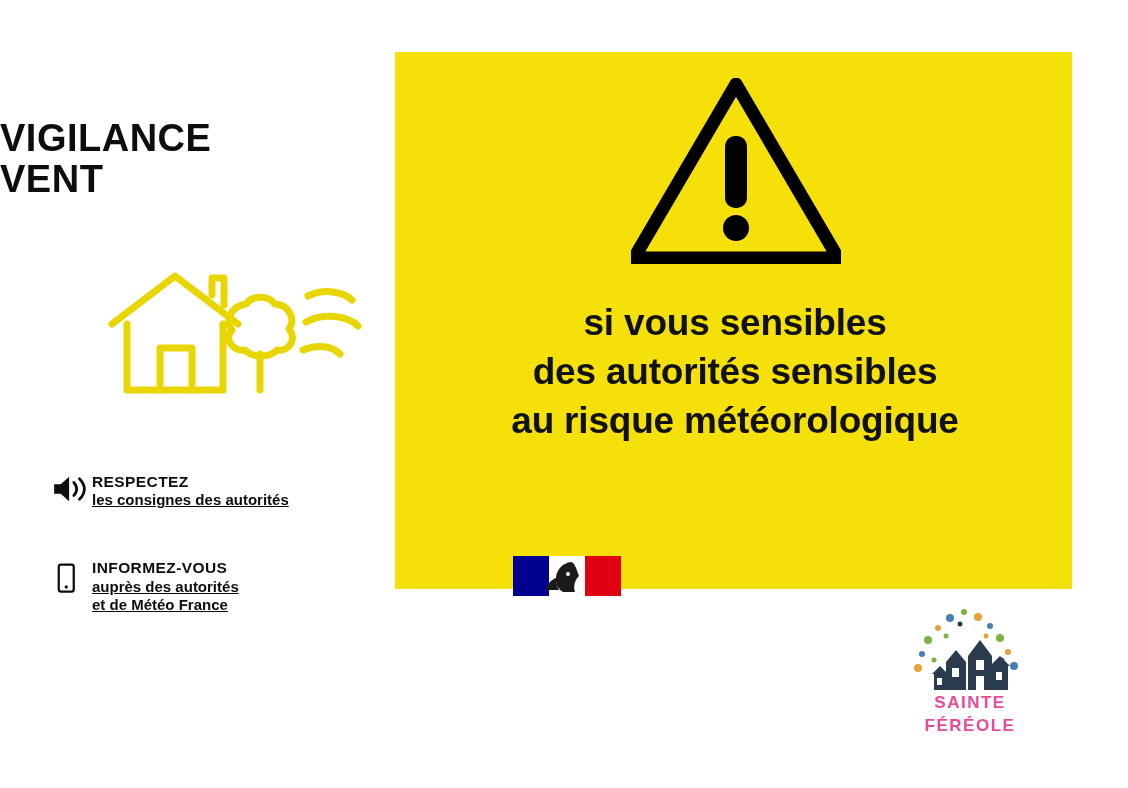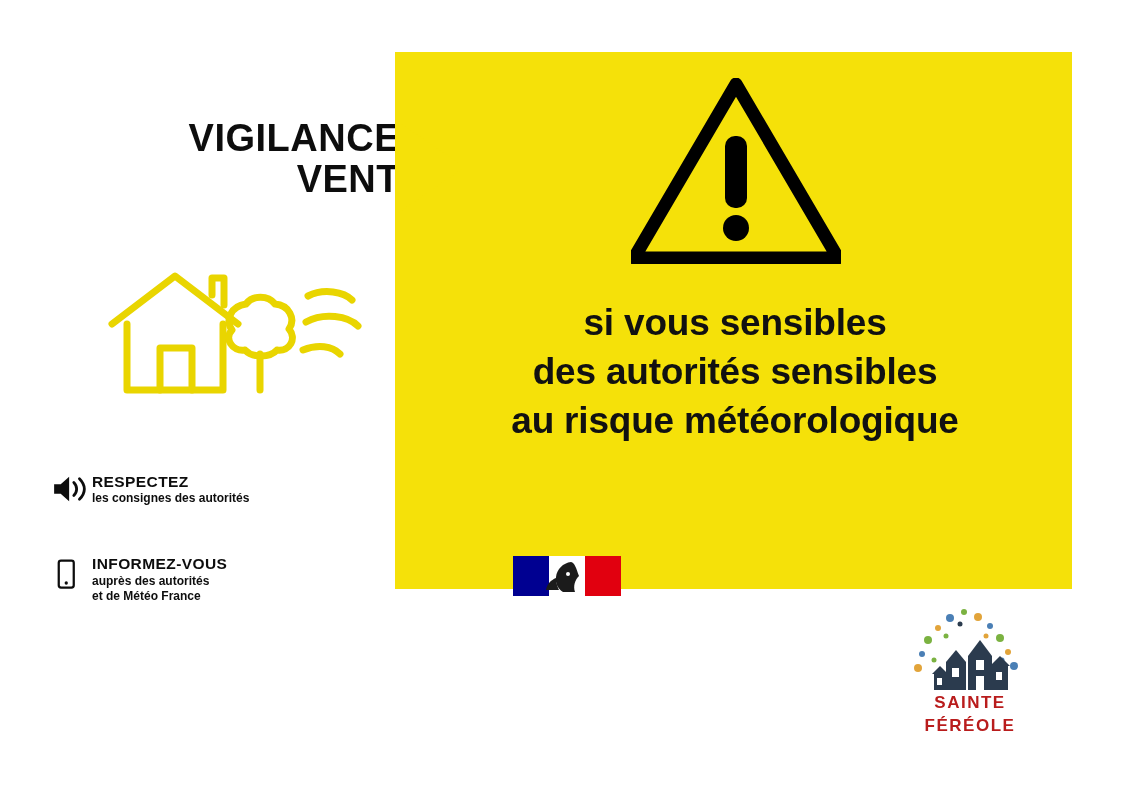--- a/index.html
+++ b/index.html
@@ -22,21 +22,21 @@
     top: 0;
     width: 400px;
     height: 788px;
   }
 
   .title-block {
     position: absolute;
     left: 0;
     top: 118px;
     width: 400px;
-    text-align: right;
+    text-align: left;
     color: #0d0d0d;
     font-weight: bold;
     font-size: 38px;
     line-height: 1.08;
     letter-spacing: 0.5px;
   }
   .title-block div { display: block; }
 
   .house-tree {
     position: absolute;
@@ -70,22 +70,23 @@
     color: #0d0d0d;
   }
   .advice-head {
     font-weight: bold;
     font-size: 15.5px;
     letter-spacing: 0.4px;
     line-height: 1.25;
   }
   .advice-sub {
     font-weight: bold;
-    font-size: 12px;
+    font-size: 15px;
     line-height: 1.25;
+    text-decoration: underline;
   }
   .advice-sub span { display: block; }
 
   
   .yellow-panel {
     position: absolute;
     left: 395px;
     top: 52px;
     width: 677px;
     height: 537px;
@@ -136,21 +137,21 @@
     top: 606px;
     width: 160px;
     height: 145px;
   }
   .logo-text {
     position: absolute;
     left: 890px;
     top: 692px;
     width: 160px;
     text-align: center;
-    color: #b91c1c;
+    color: #ec4899;
     font-size: 17px;
     font-weight: bold;
     letter-spacing: 1.5px;
     line-height: 1.35;
   }
   .logo-text span { display: block; }
 </style>
 </head>
 <body>
 

